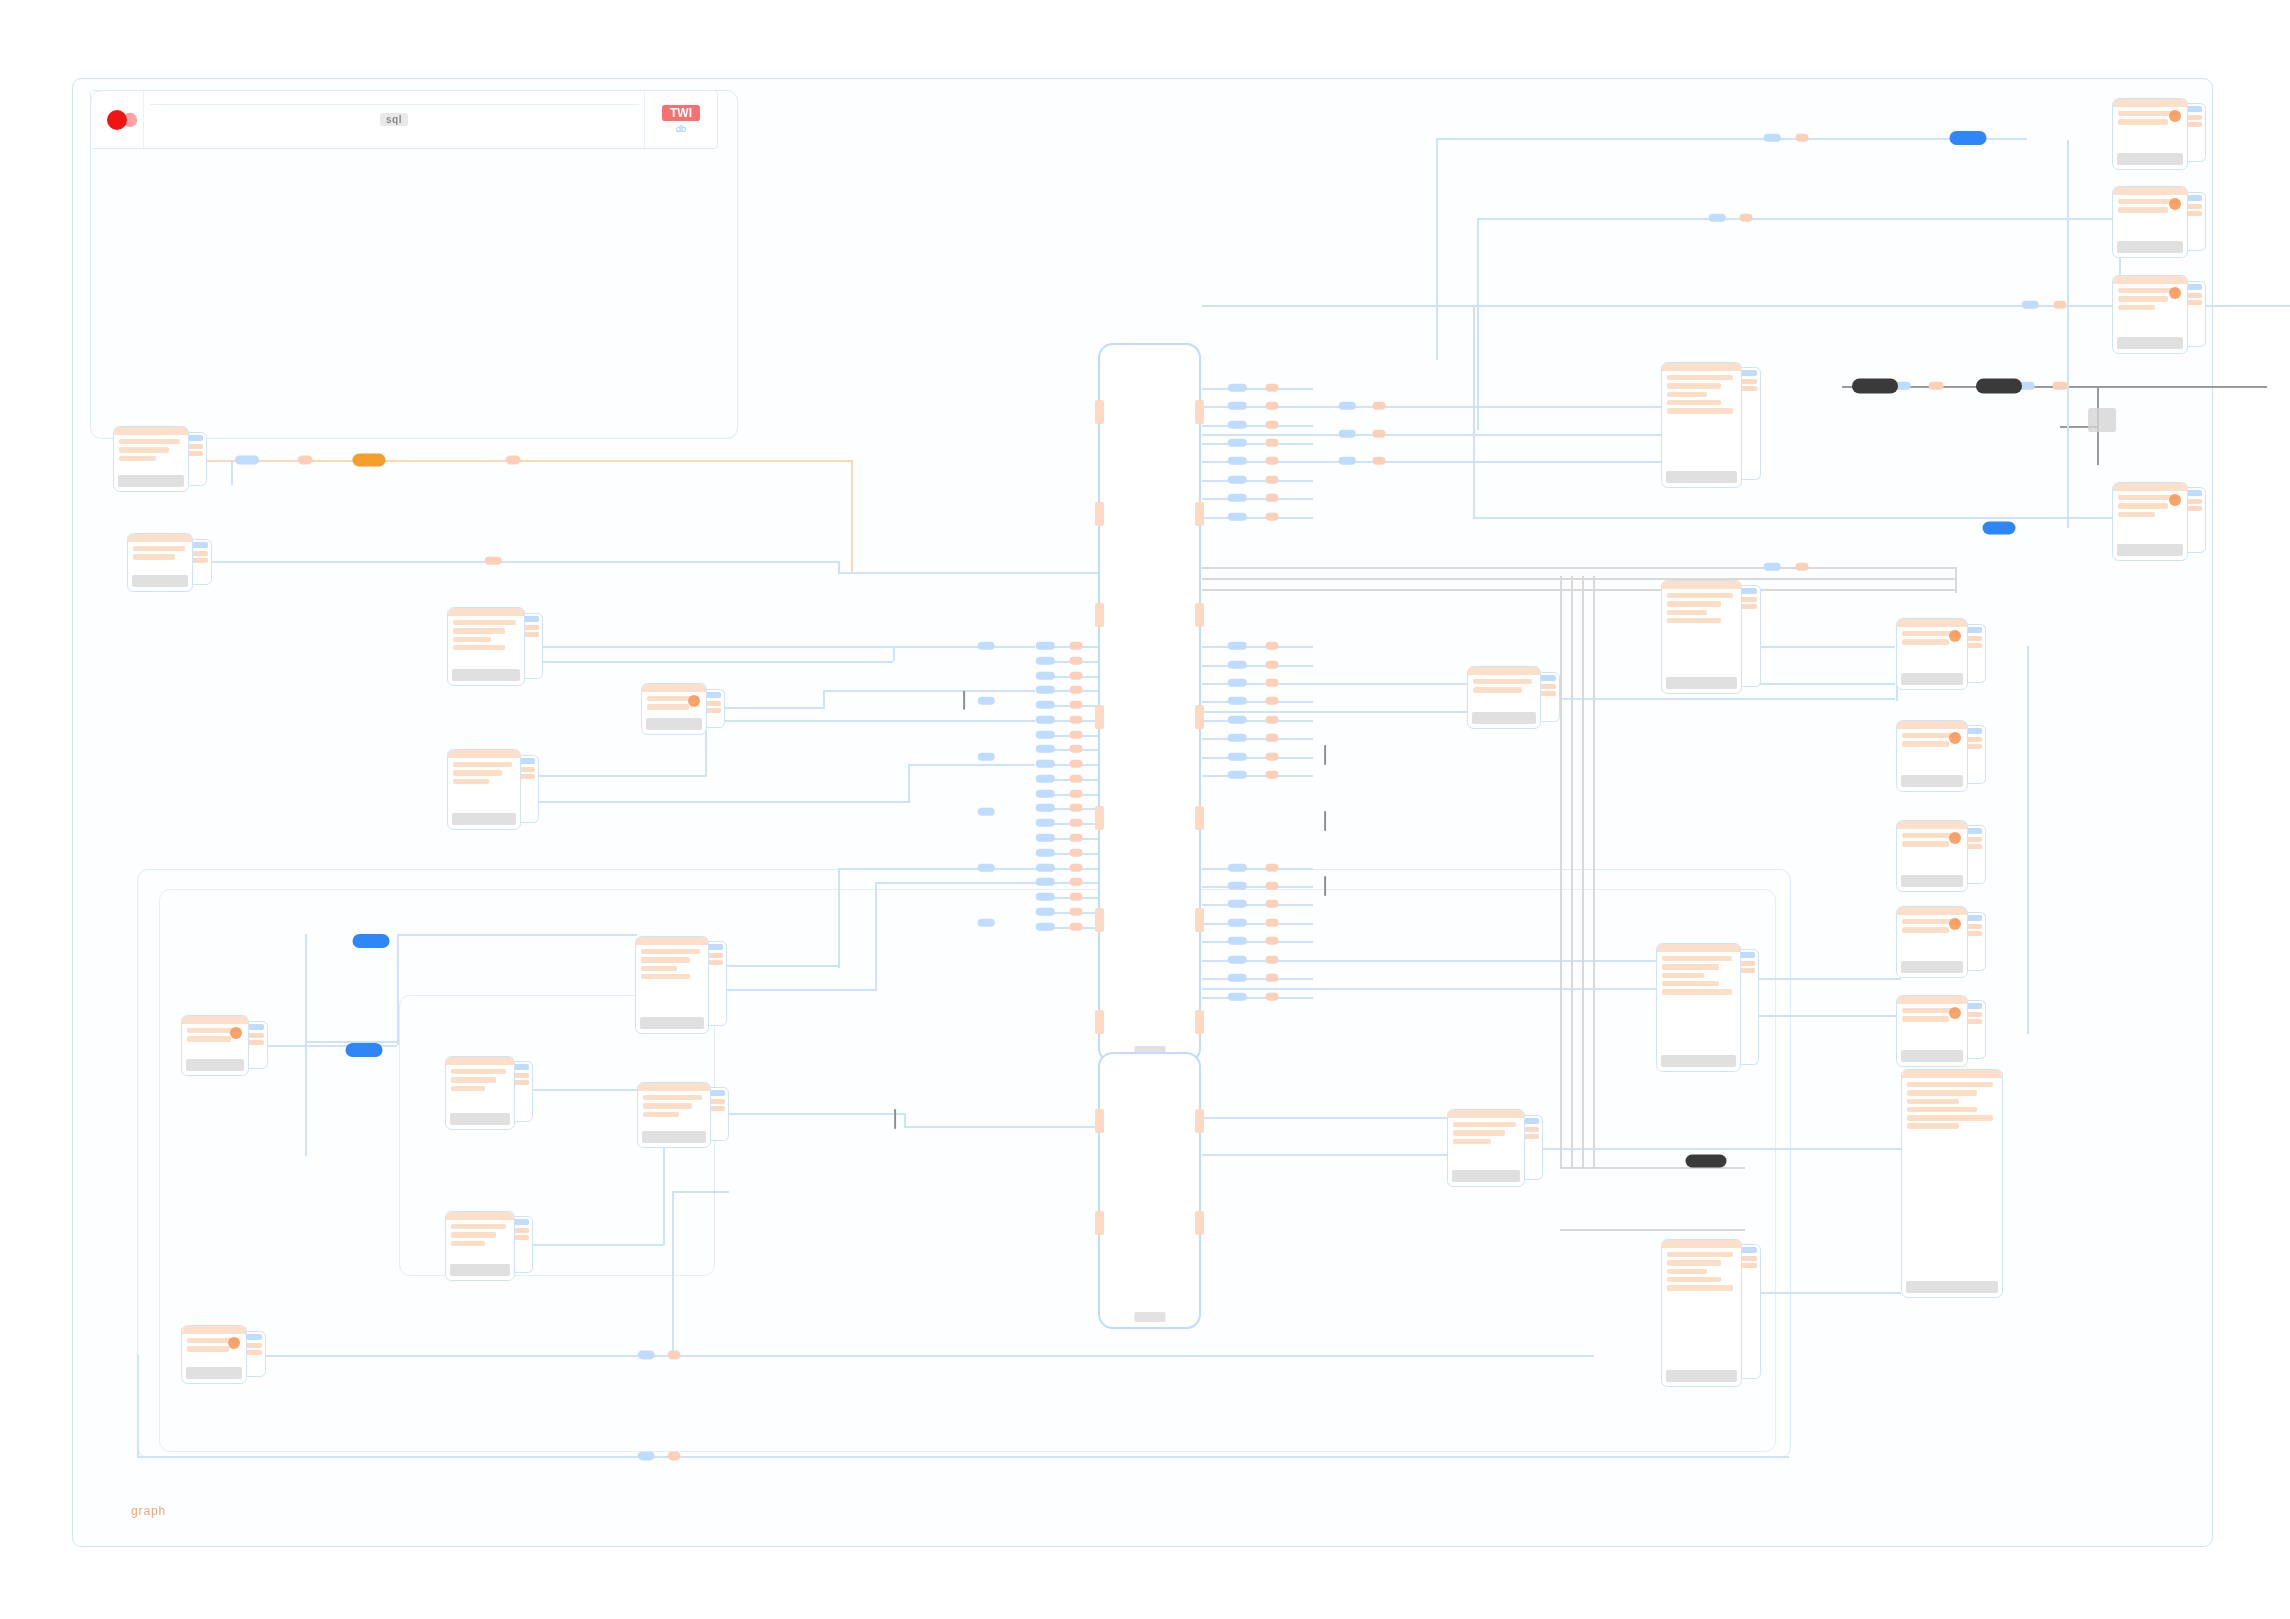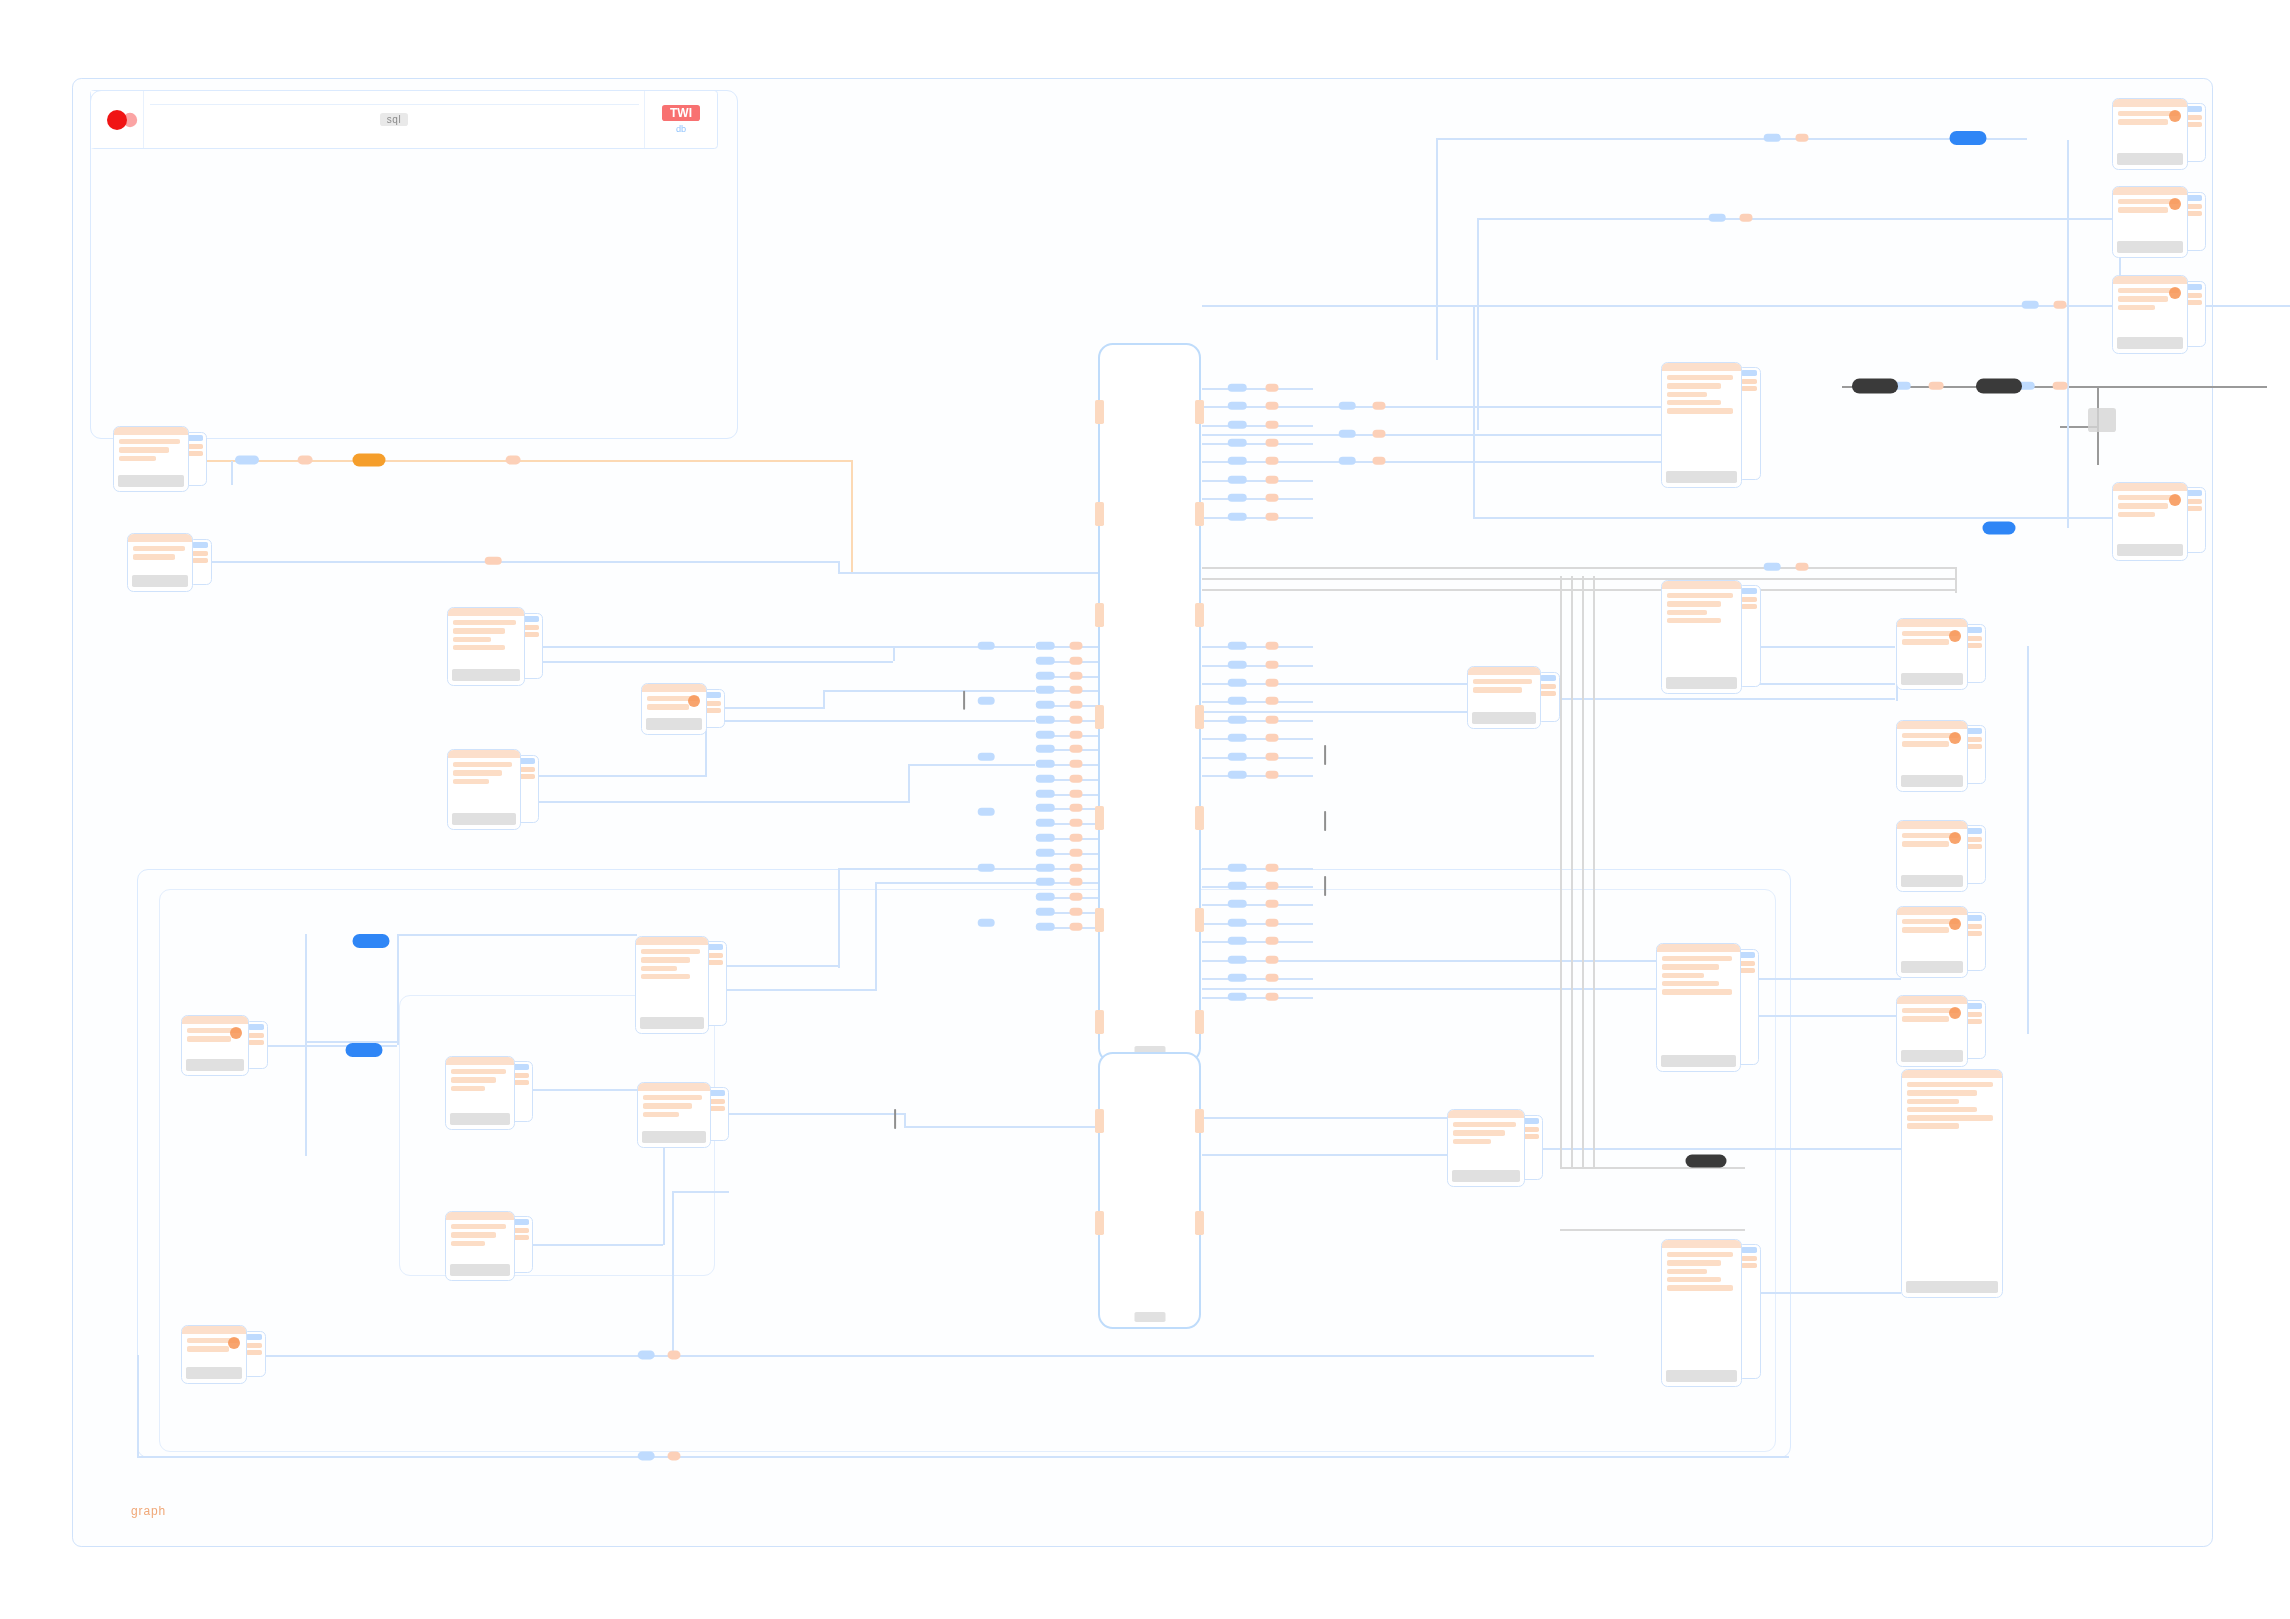--- a/index.html
+++ b/index.html
@@ -12,21 +12,21 @@
   
   .group-frame{position:absolute;border:1.8px solid #dbeafe;border-radius:11px;background:transparent;}
   .group-frame.sub{border-color:#e3eefd;}
 
   
   .header-bar{position:absolute;display:flex;align-items:stretch;border:1.4px solid #dbeafe;border-radius:3.7px;background:#ffffff;box-sizing:border-box;}
   .hdr-logo{width:52px;display:flex;align-items:center;justify-content:center;border-right:1.4px solid #e8f1fd;background:#fff;}
   .hdr-logo .dot{width:20px;height:20px;border-radius:50%;background:#f01414;box-shadow:13px 0 0 -2.8px rgba(248,90,90,.55);}
   .hdr-field{flex:1;display:flex;flex-direction:column;justify-content:center;align-items:center;border-right:1.4px solid #e8f1fd;position:relative;}
   .hdr-field .rule{position:absolute;left:5.5px;right:5.5px;top:13px;height:1.4px;background:#e6f0fd;}
-  .hdr-field .val{font-size:10px;color:#8a8a8a;background:#e9e9e9;border-radius:2.8px;padding:0.9px 6.5px;letter-spacing:0.5px;filter:blur(0.6px);}
+  .hdr-field .val{font-size:10px;color:#8a8a8a;background:#e9e9e9;border-radius:2.8px;padding:0.9px 6.5px;letter-spacing:0.5px;filter:blur(0.6px);font-weight:bold;}
   .hdr-badge{width:72px;display:flex;flex-direction:column;align-items:center;justify-content:center;gap:2.8px;}
   .hdr-badge .b1{font-size:12px;font-weight:700;color:#fff;background:#f87171;border-radius:2.8px;padding:0.9px 8.3px;filter:blur(0.5px);}
   .hdr-badge .b2{font-size:9.2px;color:#93c5fd;filter:blur(0.4px);}
 
   
   .node{position:absolute;background:#ffffff;border:1.8px solid #cfe2fb;border-radius:6.5px;box-sizing:border-box;overflow:hidden;display:flex;flex-direction:column;}
   .node .n-head{height:8.3px;background:#fbd9c2;opacity:.85;flex:0 0 auto;}
   .node .n-body{flex:1;padding:3.7px 4.6px;display:flex;flex-direction:column;gap:2.8px;}
   .node .line{height:5.5px;border-radius:1.8px;background:#fcd9c0;opacity:.9;}
   .node .line.s{width:58%;}

